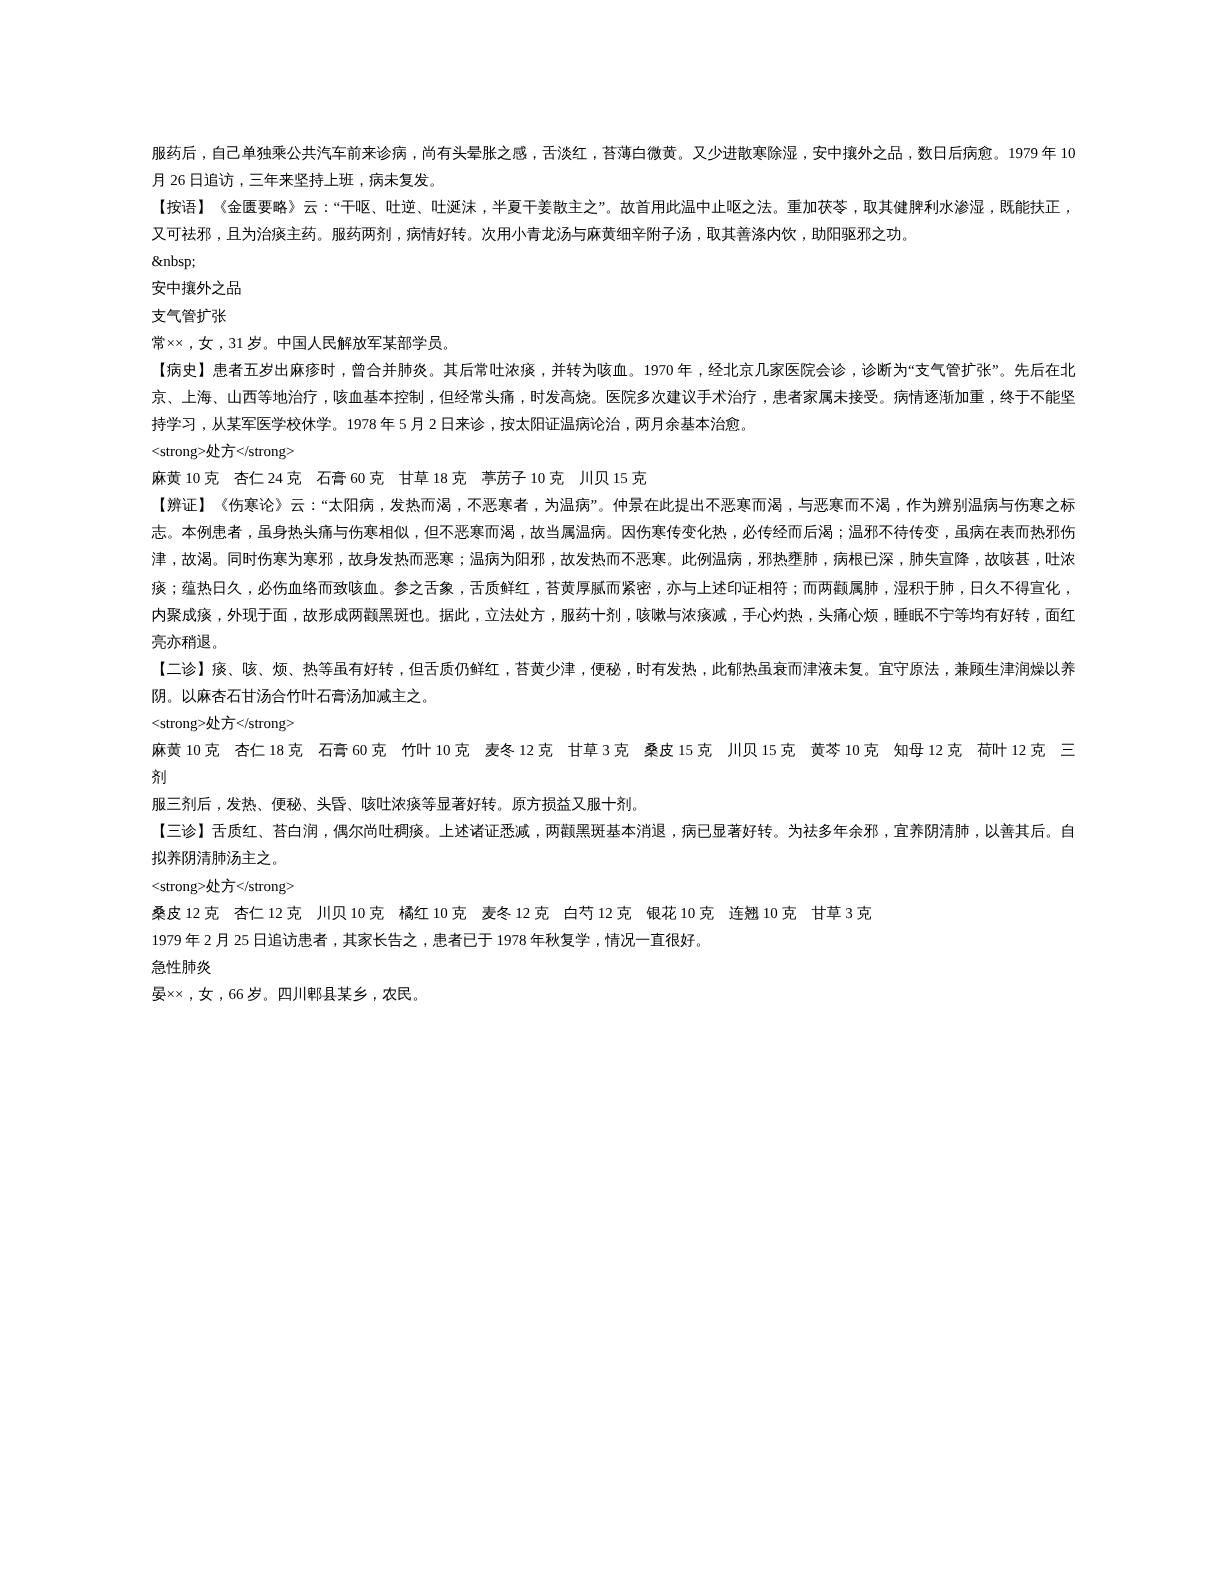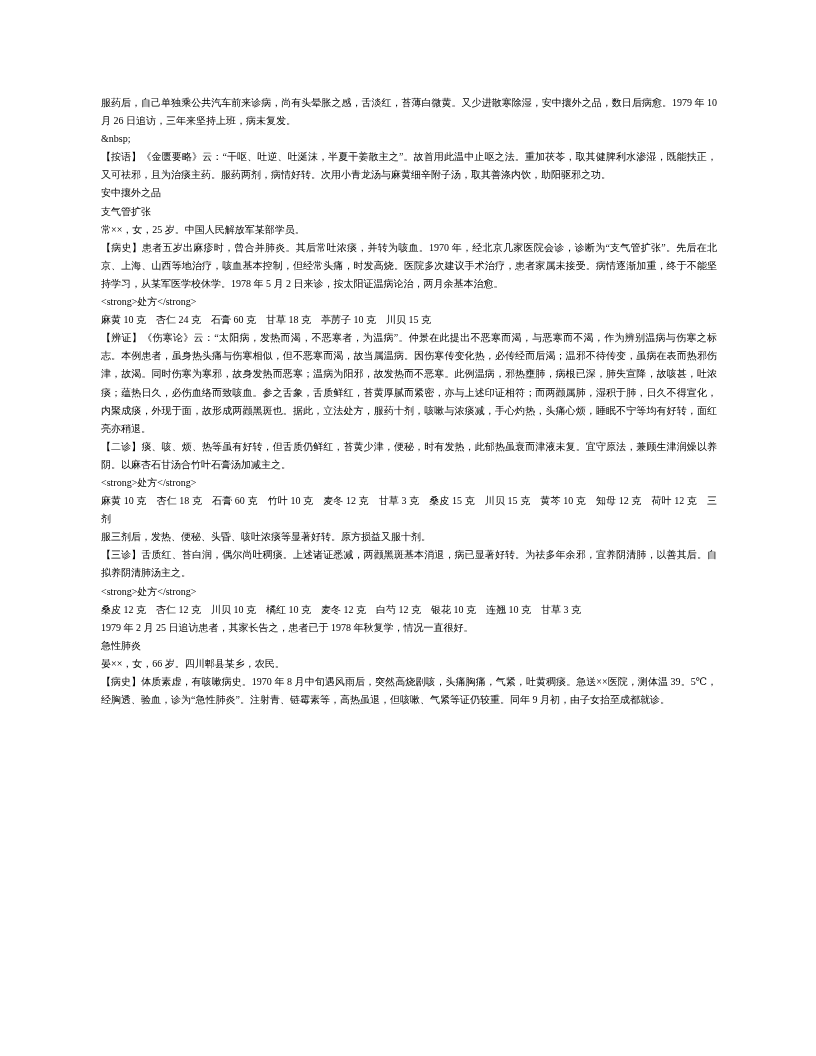--- a/index.html
+++ b/index.html
@@ -29,33 +29,32 @@
     margin: 0;
     padding: 0;
     word-break: break-all;
   }
 </style>
 </head>
 <body>
 
 <main class="doc-page">
   <p>服药后，自己单独乘公共汽车前来诊病，尚有头晕胀之感，舌淡红，苔薄白微黄。又少进散寒除湿，安中攘外之品，数日后病愈。1979 年 10 月 26 日追访，三年来坚持上班，病未复发。</p>
+  <p>【按语】《金匮要略》云：“干呕、吐逆、吐涎沫，半夏干姜散主之”。故首用此温中止呕之法。重加茯苓，取其健脾利水渗湿，既能扶正，又可祛邪，且为治痰主药。服药两剂，病情好转。次用小青龙汤与麻黄细辛附子汤，取其善涤内饮，助阳驱邪之功。</p>
   <p>&amp;nbsp;</p>
-  <p>【按语】《金匮要略》云：“干呕、吐逆、吐涎沫，半夏干姜散主之”。故首用此温中止呕之法。重加茯苓，取其健脾利水渗湿，既能扶正，又可祛邪，且为治痰主药。服药两剂，病情好转。次用小青龙汤与麻黄细辛附子汤，取其善涤内饮，助阳驱邪之功。</p>
   <p>安中攘外之品</p>
   <p>支气管扩张</p>
-  <p>常××，女，25 岁。中国人民解放军某部学员。</p>
+  <p>常××，女，31 岁。中国人民解放军某部学员。</p>
   <p>【病史】患者五岁出麻疹时，曾合并肺炎。其后常吐浓痰，并转为咳血。1970 年，经北京几家医院会诊，诊断为“支气管扩张”。先后在北京、上海、山西等地治疗，咳血基本控制，但经常头痛，时发高烧。医院多次建议手术治疗，患者家属未接受。病情逐渐加重，终于不能坚持学习，从某军医学校休学。1978 年 5 月 2 日来诊，按太阳证温病论治，两月余基本治愈。</p>
   <p>&lt;strong&gt;处方&lt;/strong&gt;</p>
   <p>麻黄 10 克　杏仁 24 克　石膏 60 克　甘草 18 克　葶苈子 10 克　川贝 15 克</p>
   <p>【辨证】《伤寒论》云：“太阳病，发热而渴，不恶寒者，为温病”。仲景在此提出不恶寒而渴，与恶寒而不渴，作为辨别温病与伤寒之标志。本例患者，虽身热头痛与伤寒相似，但不恶寒而渴，故当属温病。因伤寒传变化热，必传经而后渴；温邪不待传变，虽病在表而热邪伤津，故渴。同时伤寒为寒邪，故身发热而恶寒；温病为阳邪，故发热而不恶寒。此例温病，邪热壅肺，病根已深，肺失宣降，故咳甚，吐浓痰；蕴热日久，必伤血络而致咳血。参之舌象，舌质鲜红，苔黄厚腻而紧密，亦与上述印证相符；而两颧属肺，湿积于肺，日久不得宣化，内聚成痰，外现于面，故形成两颧黑斑也。据此，立法处方，服药十剂，咳嗽与浓痰减，手心灼热，头痛心烦，睡眠不宁等均有好转，面红亮亦稍退。</p>
   <p>【二诊】痰、咳、烦、热等虽有好转，但舌质仍鲜红，苔黄少津，便秘，时有发热，此郁热虽衰而津液未复。宜守原法，兼顾生津润燥以养阴。以麻杏石甘汤合竹叶石膏汤加减主之。</p>
   <p>&lt;strong&gt;处方&lt;/strong&gt;</p>
   <p>麻黄 10 克　杏仁 18 克　石膏 60 克　竹叶 10 克　麦冬 12 克　甘草 3 克　桑皮 15 克　川贝 15 克　黄芩 10 克　知母 12 克　荷叶 12 克　三剂</p>
   <p>服三剂后，发热、便秘、头昏、咳吐浓痰等显著好转。原方损益又服十剂。</p>
   <p>【三诊】舌质红、苔白润，偶尔尚吐稠痰。上述诸证悉减，两颧黑斑基本消退，病已显著好转。为祛多年余邪，宜养阴清肺，以善其后。自拟养阴清肺汤主之。</p>
   <p>&lt;strong&gt;处方&lt;/strong&gt;</p>
   <p>桑皮 12 克　杏仁 12 克　川贝 10 克　橘红 10 克　麦冬 12 克　白芍 12 克　银花 10 克　连翘 10 克　甘草 3 克</p>
   <p>1979 年 2 月 25 日追访患者，其家长告之，患者已于 1978 年秋复学，情况一直很好。</p>
   <p>急性肺炎</p>
   <p>晏××，女，66 岁。四川郫县某乡，农民。</p>
-  <p>【病史】体质素虚，有咳嗽病史。1970 年 8 月中旬遇风雨后，突然高烧剧咳，头痛胸痛，气紧，吐黄稠痰。急送××医院，测体温 39。5℃，经胸透、验血，诊为“急性肺炎”。注射青、链霉素等，高热虽退，但咳嗽、气紧等证仍较重。同年 9 月初，由子女抬至成都就诊。</p>
 </main>
 
 </body></html>

